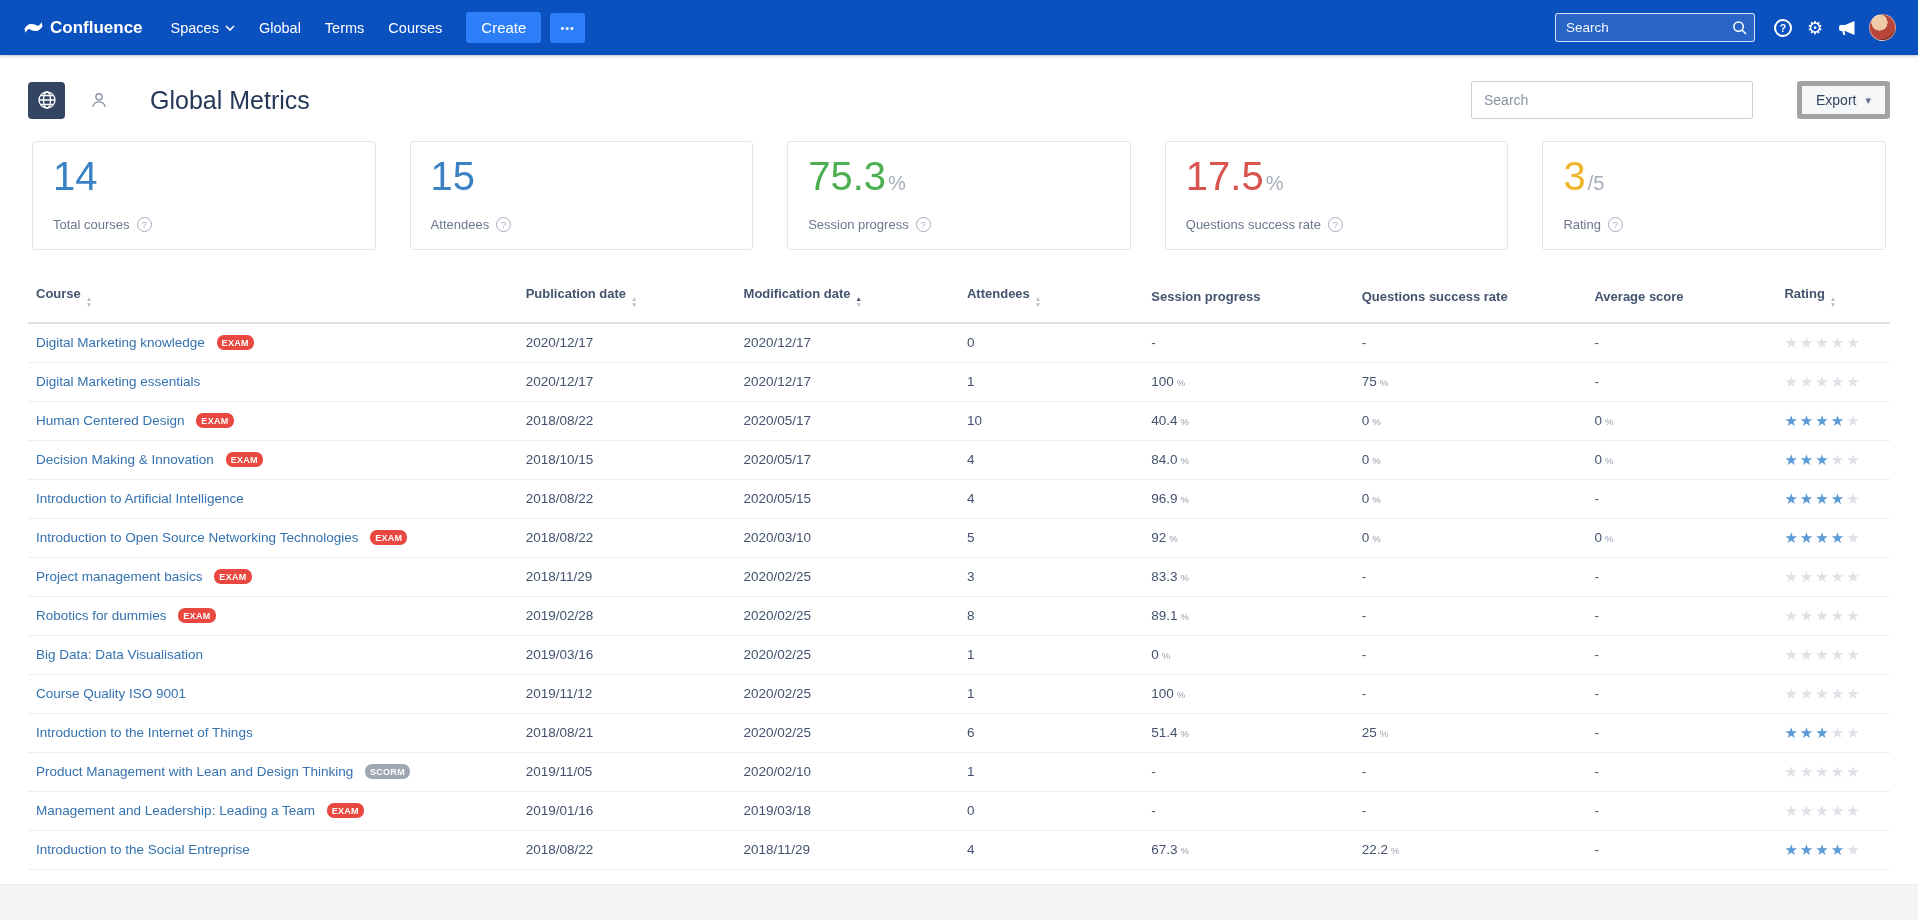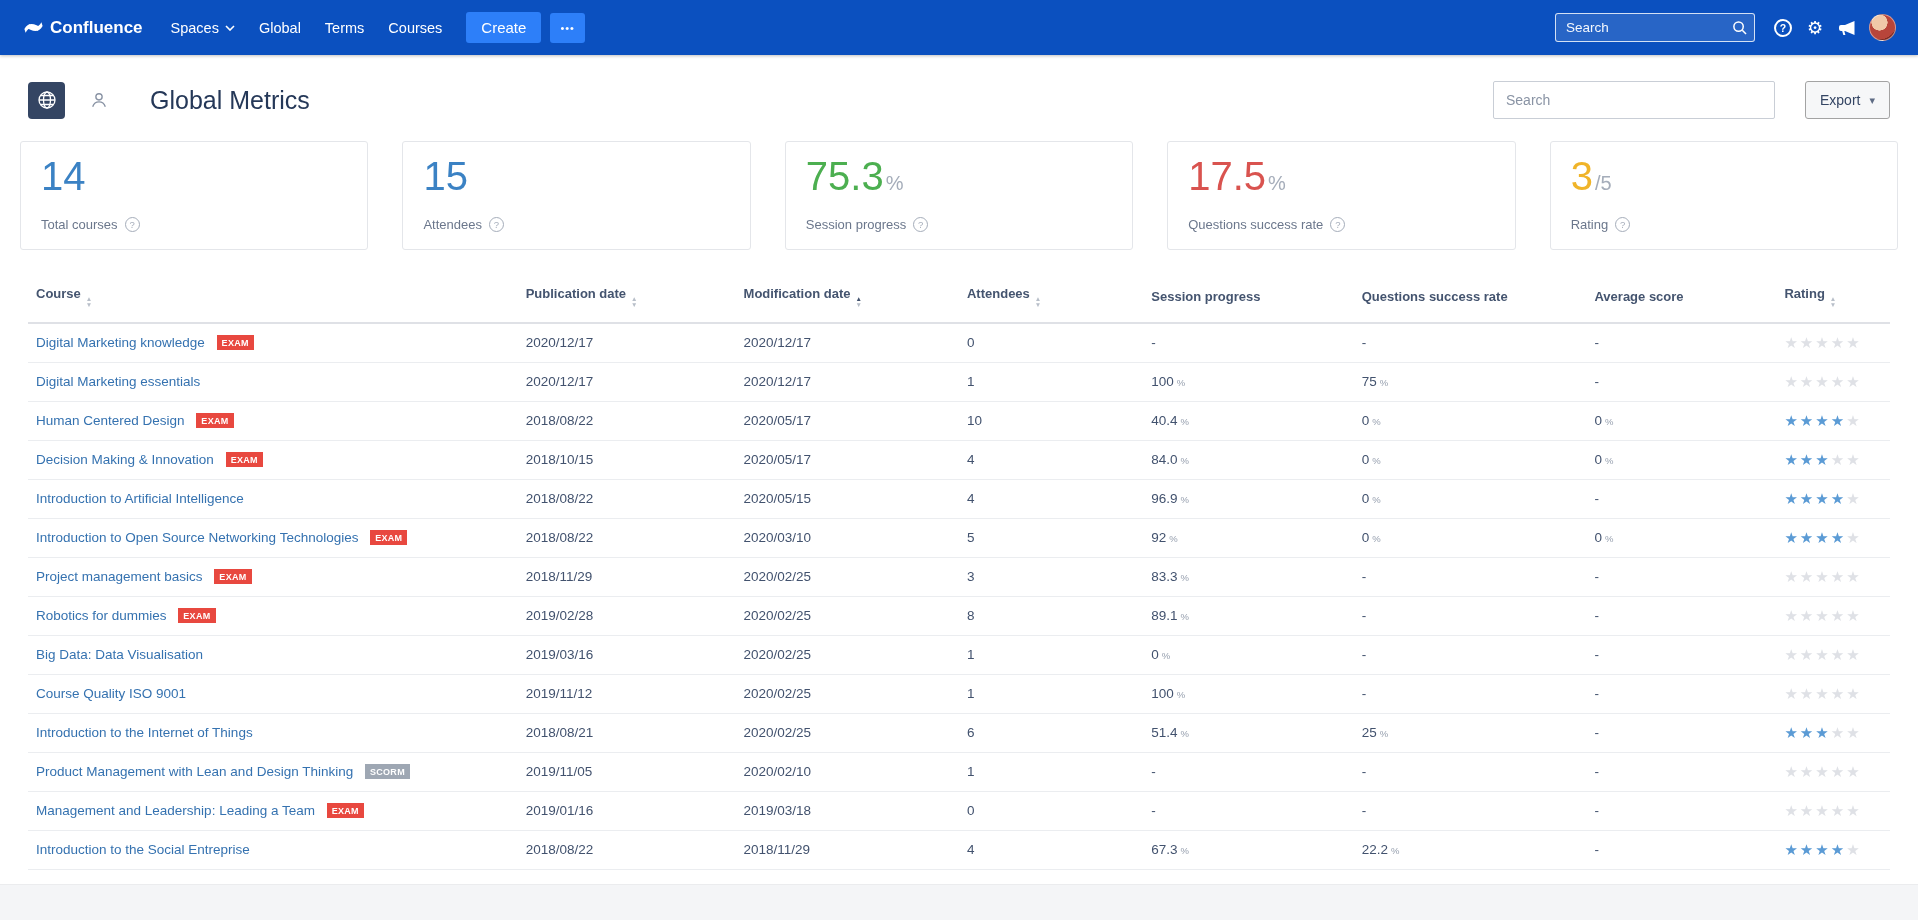--- a/index.html
+++ b/index.html
@@ -48,48 +48,48 @@
   
   .page-header { display: flex; align-items: center; padding: 26px 28px 22px; gap: 13px; }
   .sq-btn { width: 37px; height: 37px; border-radius: 4px; border: none; cursor: pointer;
     display: flex; align-items: center; justify-content: center; padding: 0; }
   .sq-btn.dark { background: #344563; }
   .sq-btn.light { background: #ffffff; margin-left: 2px; }
   .page-title { font-size: 25px; color: #253858; font-weight: 500; margin: 0 0 0 20px; }
   .page-search { width: 282px; height: 38px; border: 1px solid #c9ced6; border-radius: 2px;
     padding: 0 12px; font-size: 14px; color: #333; outline: none; }
   .page-search::placeholder { color: #8993a4; }
-  .export-btn { height: 38px; margin-left: 17px; background: #f6f7f8;
-    border: 1px solid #a3a3a3; border-radius: 3px; font-size: 14px; color: #344563;
+  .export-btn { height: 38px; margin-left: 31px; background: #f6f7f8;
+    border: 5px solid #a3a3a3; border-radius: 3px; font-size: 14px; color: #344563;
     padding: 0 14px; display: flex; align-items: center; gap: 9px; cursor: pointer; }
   .export-btn .chev { font-size: 11px; color: #5e6c84; }
 
   
-  .stats { display: flex; gap: 34px; padding: 0 20px; }
+  .stats { display: flex; gap: 34px; padding: 0 32px; }
   .stat-card { flex: 1; height: 109px; border: 1px solid #e4e6ea; border-radius: 3px;
     padding: 13px 20px 17px; display: flex; flex-direction: column; justify-content: space-between; }
   .stat-value { display: flex; align-items: baseline; }
   .stat-num { font-size: 40px; line-height: 1.05; font-weight: 400; }
   .stat-suffix { font-size: 20px; color: #a5adba; margin-left: 2px; }
   .stat-label { font-size: 13px; color: #6b778c; display: flex; align-items: center; gap: 7px; text-align: center; }
   .help-badge { width: 15px; height: 15px; border: 1px solid #a5adba; border-radius: 50%;
     color: #a5adba; font-size: 9.5px; display: inline-flex; align-items: center;
     justify-content: center; cursor: pointer; }
 
   
   .metrics-table { width: 1862px; margin: 24px 28px 0; border-collapse: collapse; table-layout: fixed; }
   .metrics-table thead th { text-align: left; font-size: 13px; color: #44546f; font-weight: 700;
     padding: 12px 8px 15px; border-bottom: 2px solid #dfe1e6; white-space: nowrap; overflow: hidden; }
   .metrics-table tbody td { font-size: 13.5px; color: #42526e; padding: 0 8px; height: 39px;
     border-bottom: 1px solid #ebedf0; white-space: nowrap; overflow: hidden; }
   .sort { display: inline-flex; flex-direction: column; margin-left: 5px; vertical-align: -3px; }
   .sort span { font-size: 6.5px; line-height: 5.5px; color: #b8bfc9; }
   .sort span.active { color: #42526e; }
   .course-link { color: var(--link, #3572b0); text-decoration: none; cursor: pointer; }
-  .badge { display: inline-block; margin-left: 8px; padding: 2.5px 5px; border-radius: 0;
+  .badge { display: inline-block; margin-left: 8px; padding: 2.5px 5px; border-radius: 7px;
     color: #fff; font-size: 9px; font-weight: bold; letter-spacing: .3px; vertical-align: 1.5px; }
   .pct { font-size: 9.5px; color: #97a0af; margin-left: 3px; }
   .star { font-size: 15px; color: var(--star-empty, #dfe1e6); margin-right: 2px; }
   .star.filled { color: var(--star-filled, #5b9bd5); }
 
   .bottom-strip { position: absolute; left: 0; bottom: 0; width: 100%; height: 36px;
     background: #f4f5f7; border-top: 1px solid #ebecee; }
 </style>
 </head>
 <body>

